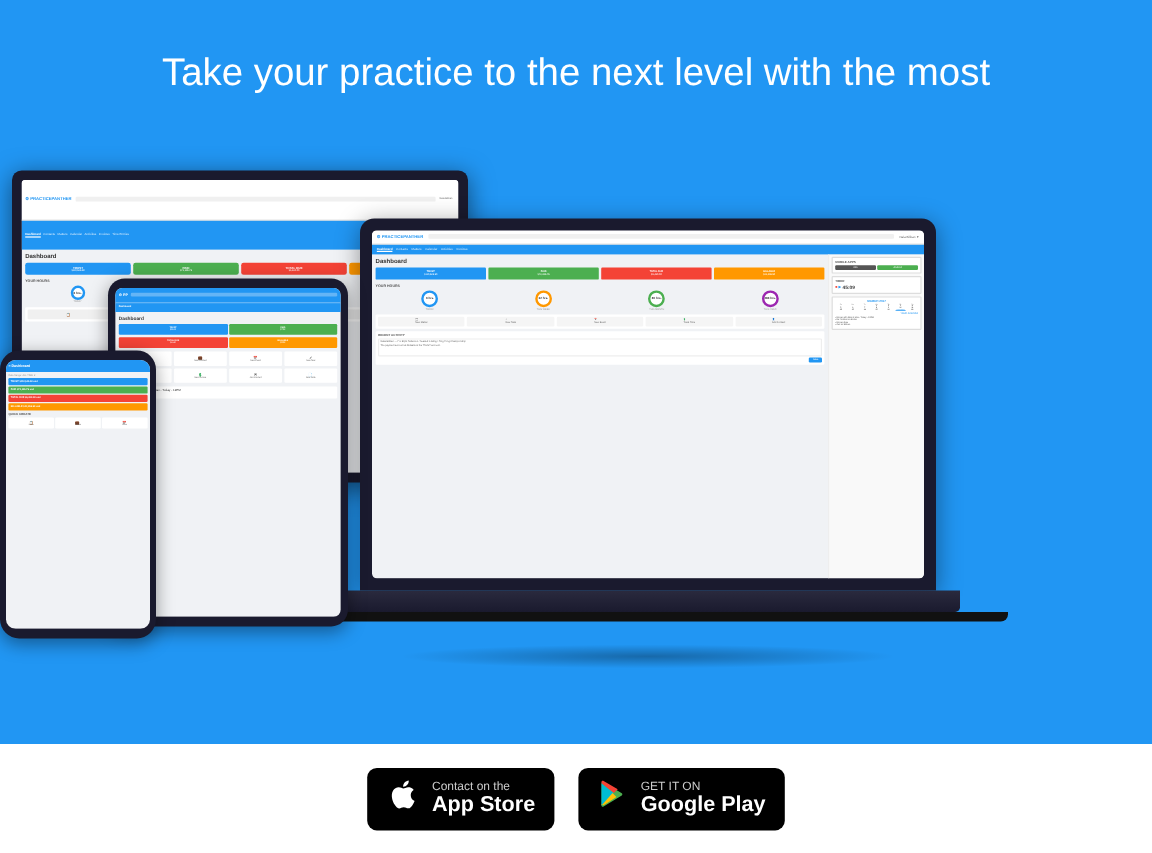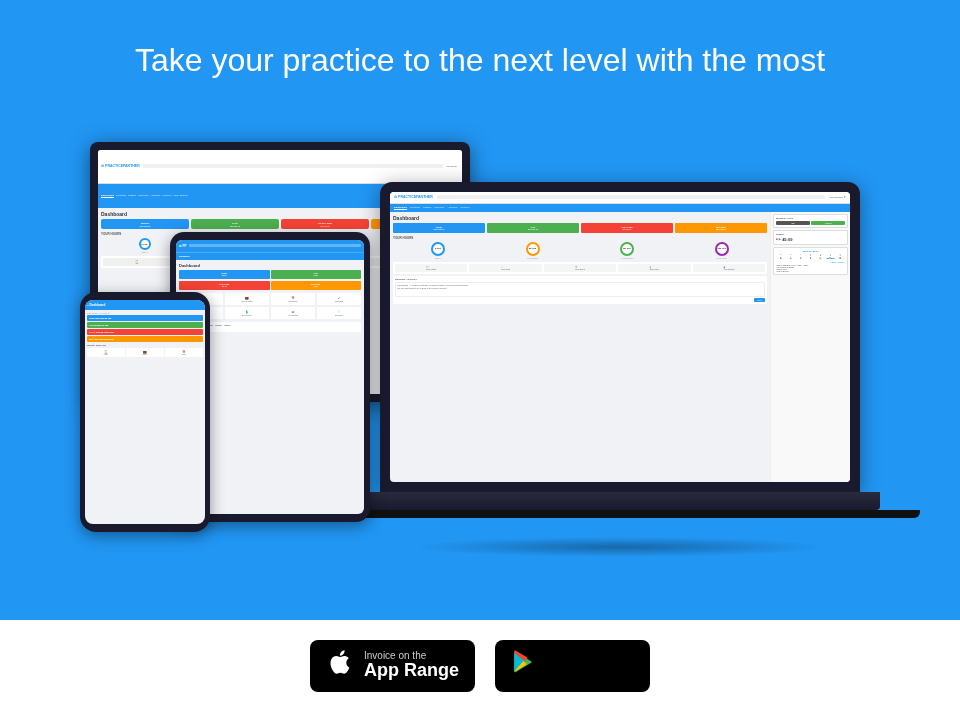--- a/index.html
+++ b/index.html
@@ -10,21 +10,20 @@
       background: #fff;
       overflow: hidden;
     }
 
     .top-section {
       background: #2196F3;
       width: 100%;
       height: 620px;
       display: flex;
       flex-direction: column;
-      align-items: center;
       padding-top: 40px;
       position: relative;
     }
 
     .headline {
       text-align: center;
       color: #fff;
       margin-bottom: 30px;
     }
 
@@ -682,29 +681,33 @@
   </div>
 
   <div class="bottom-section">
     <div class="store-badge">
       <div class="store-badge-icon">
         <svg width="28" height="28" viewBox="0 0 24 24" fill="white">
           <path d="M18.71 19.5c-.83 1.24-1.71 2.45-3.05 2.47-1.34.03-1.77-.79-3.29-.79-1.53 0-2 .77-3.27.82-1.31.05-2.3-1.32-3.14-2.53C4.25 17 2.94 12.45 4.7 9.39c.87-1.52 2.43-2.48 4.12-2.51 1.28-.02 2.5.87 3.29.87.78 0 2.26-1.07 3.8-.91.65.03 2.47.26 3.64 1.98-.09.06-2.17 1.28-2.15 3.81.03 3.02 2.65 4.03 2.68 4.04-.03.07-.42 1.44-1.38 2.83M13 3.5c.73-.83 1.94-1.46 2.94-1.5.13 1.17-.34 2.35-1.04 3.19-.69.85-1.83 1.51-2.95 1.42-.15-1.15.41-2.35 1.05-3.11z"></path>
         </svg>
       </div>
       <div class="store-badge-text">
-        <span class="store-badge-sub">Invoice on the</span>
-        <span class="store-badge-main">App Range</span>
+        <span class="store-badge-sub">Contact on the</span>
+        <span class="store-badge-main">App Store</span>
       </div>
     </div>
 
     <div class="store-badge">
       <div class="store-badge-icon">
         <svg width="26" height="26" viewBox="0 0 24 24">
           <path d="M3 20.5v-17c0-.83.94-1.3 1.6-.8l14 8.5c.6.37.6 1.23 0 1.6l-14 8.5c-.66.5-1.6.03-1.6-.8z" fill="#4CAF50"></path>
           <path d="M3 20.5l9.5-9.5L3 3.5v17z" fill="#00BCD4"></path>
           <path d="M3 3.5l9.5 7.5 3-3L4.6 1.7C3.94 1.2 3 1.67 3 2.5v1z" fill="#F44336"></path>
           <path d="M3 20.5v-1l1.6.8 9.9-6.3-3-3L3 20.5z" fill="#FFC107"></path>
         </svg>
       </div>
+      <div class="store-badge-text">
+        <span class="store-badge-sub">GET IT ON</span>
+        <span class="store-badge-main">Google Play</span>
+      </div>
     </div>
   </div>
 </div>
 
 </body></html>

